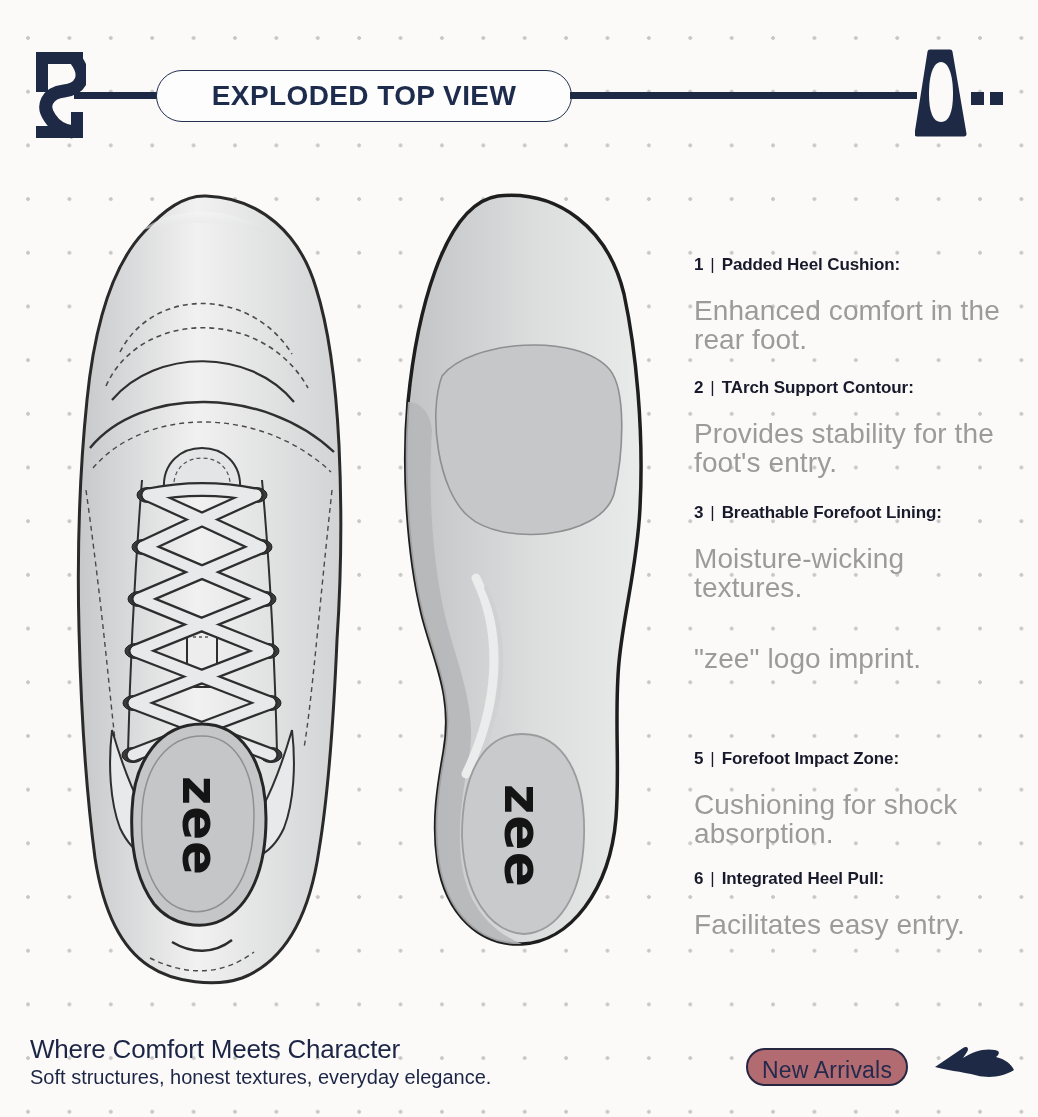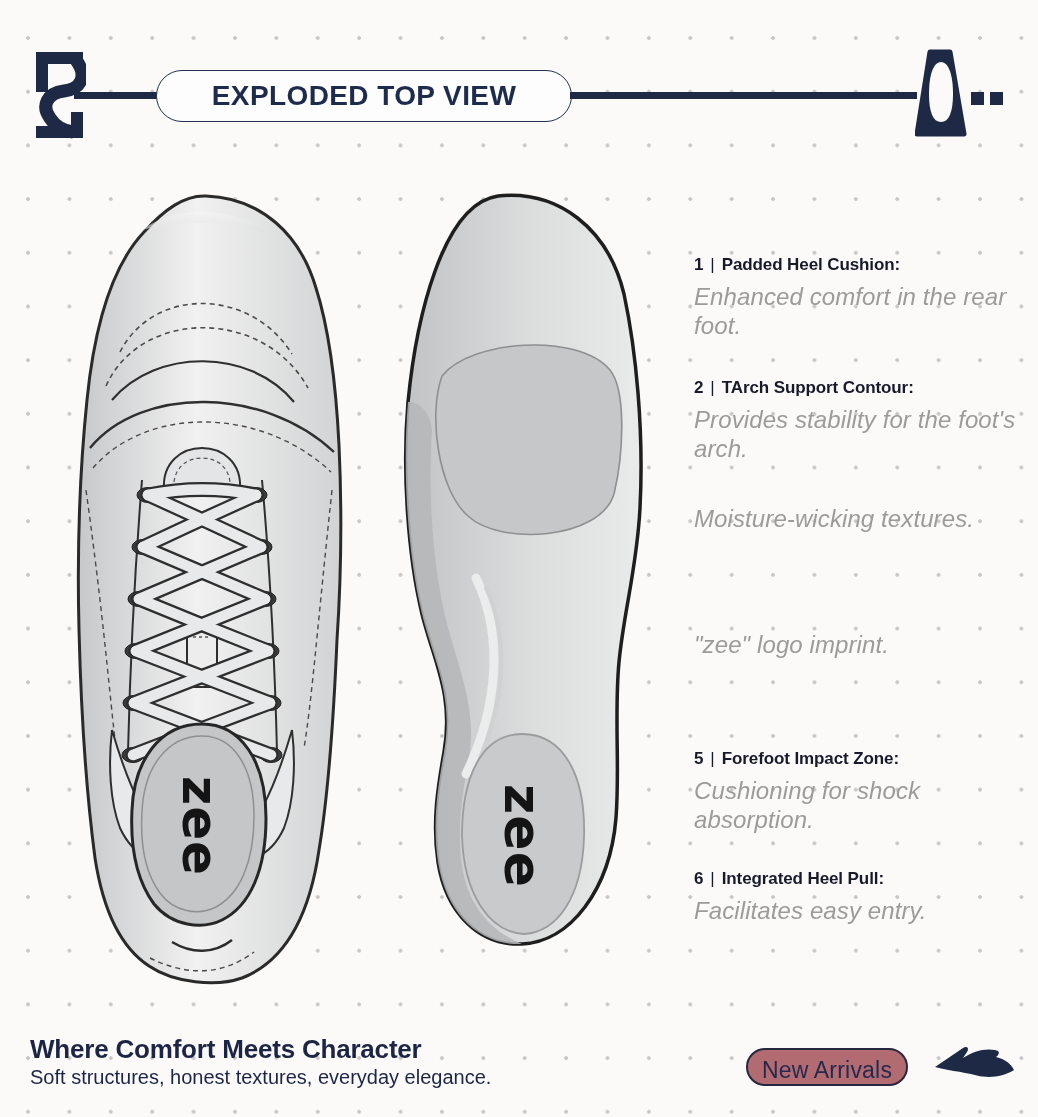--- a/index.html
+++ b/index.html
@@ -23,26 +23,26 @@
     font-size:28px;font-weight:700;color:#1d2b4c;letter-spacing:.4px;white-space:nowrap;
   }
   
   .callout{position:absolute;left:694px;width:326px;}
   .callout-title{
     font-size:17px;font-weight:600;color:#181a2b;letter-spacing:-.1px;
     white-space:nowrap;line-height:26px;
   }
   .callout-title .sep{margin:0 7px;font-weight:400;color:#181a2b;}
   .callout-desc{
-    margin-top:4px;font-size:24px;font-style:italic;color:#9b9b9b;
+    margin-top:18px;font-size:28px;color:#9b9b9b;
     line-height:29px;letter-spacing:.1px;
   }
   
   .footer-head{
-    position:absolute;left:30px;top:1034px;font-size:26px;font-weight:700;
+    position:absolute;left:30px;top:1034px;font-size:26px;font-weight:400;
     color:#1c2546;letter-spacing:-.2px;
   }
   .footer-sub{
     position:absolute;left:30px;top:1066px;font-size:20px;
     font-weight:500;color:#1c2546;
   }
   .badge{
     position:absolute;left:746px;top:1048px;width:162px;height:38px;
     background:#b26b70;border:2px solid #272641;border-radius:20px;
     display:flex;align-items:flex-end;justify-content:center;box-sizing:border-box;
@@ -213,24 +213,27 @@
     <div class="callout-title">
       <span>1</span><span class="sep">|</span><span>Padded Heel Cushion:</span>
     </div>
     <div class="callout-desc">Enhanced comfort in the rear foot.</div>
   </div>
 
   <div class="callout" style="top:375px">
     <div class="callout-title">
       <span>2</span><span class="sep">|</span><span>TArch Support Contour:</span>
     </div>
-    <div class="callout-desc">Provides stability for the foot's arch.</div>
+    <div class="callout-desc">Provides stability for the foot's entry.</div>
   </div>
 
   <div class="callout" style="top:500px">
+    <div class="callout-title">
+      <span>3</span><span class="sep">|</span><span>Breathable Forefoot Lining:</span>
+    </div>
     <div class="callout-desc">Moisture-wicking textures.</div>
   </div>
 
   <div class="callout" style="top:626px">
     <div class="callout-desc">"zee" logo imprint.</div>
   </div>
 
   <div class="callout" style="top:746px">
     <div class="callout-title">
       <span>5</span><span class="sep">|</span><span>Forefoot Impact Zone:</span>

